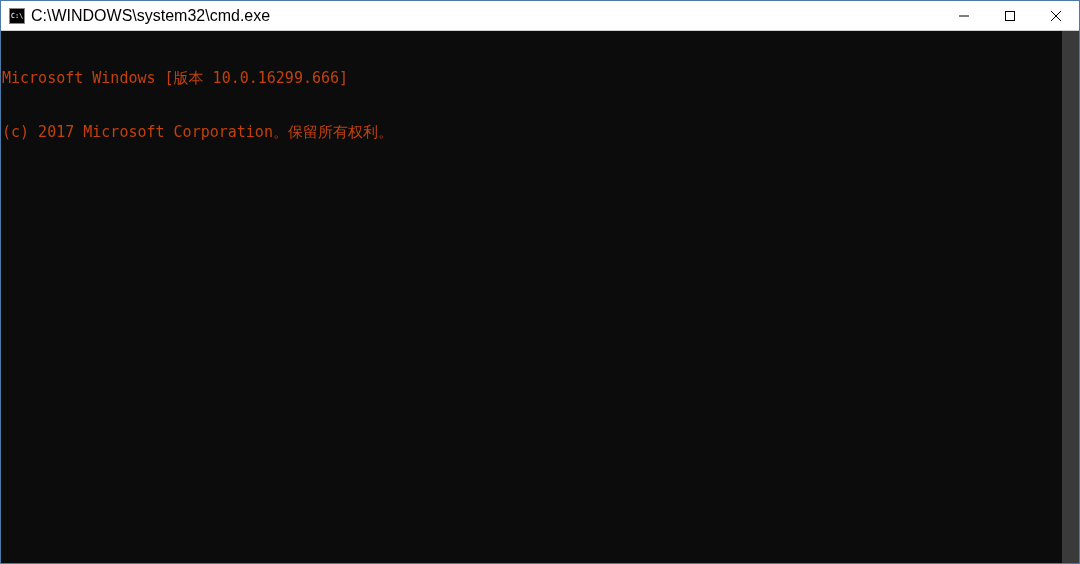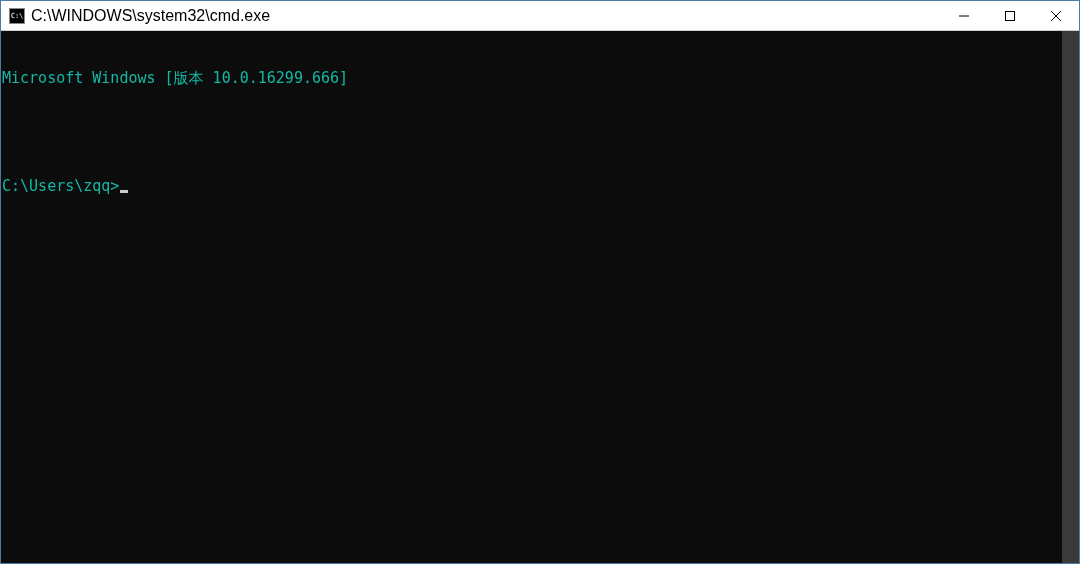--- a/index.html
+++ b/index.html
@@ -68,21 +68,21 @@
     }
     .content-wrap {
       flex: 1;
       display: flex;
       background: #0c0c0c;
       overflow: hidden;
     }
     .terminal {
       flex: 1;
       background: #0c0c0c;
-      color: #14b8a6;
+      color: #c2410c;
       font-family: "NSimSun", "SimSun", "Consolas", monospace;
       font-size: 15px;
       line-height: 18px;
       padding: 2px 0 0 1px;
       white-space: pre;
       overflow: hidden;
     }
     .terminal-line {
       min-height: 18px;
     }
@@ -137,22 +137,20 @@
               <line x1="0" y1="0" x2="10" y2="10" stroke="#000" stroke-width="1"></line>
               <line x1="10" y1="0" x2="0" y2="10" stroke="#000" stroke-width="1"></line>
             </svg>
         </span>
       </div>
     </div>
   </div>
   <div class="content-wrap">
     <div class="terminal">
       <div class="terminal-line">Microsoft Windows [版本 10.0.16299.666]</div>
+      <div class="terminal-line">(c) 2017 Microsoft Corporation。保留所有权利。</div>
       <div class="terminal-line"></div>
-      <div class="terminal-line prompt-line">
-        <span>C:\Users\zqq&gt;</span><span class="cursor"></span>
-      </div>
     </div>
     <div class="scrollbar">
       <div class="scrollbar-thumb"></div>
     </div>
   </div>
 </div>
 
 </body></html>

